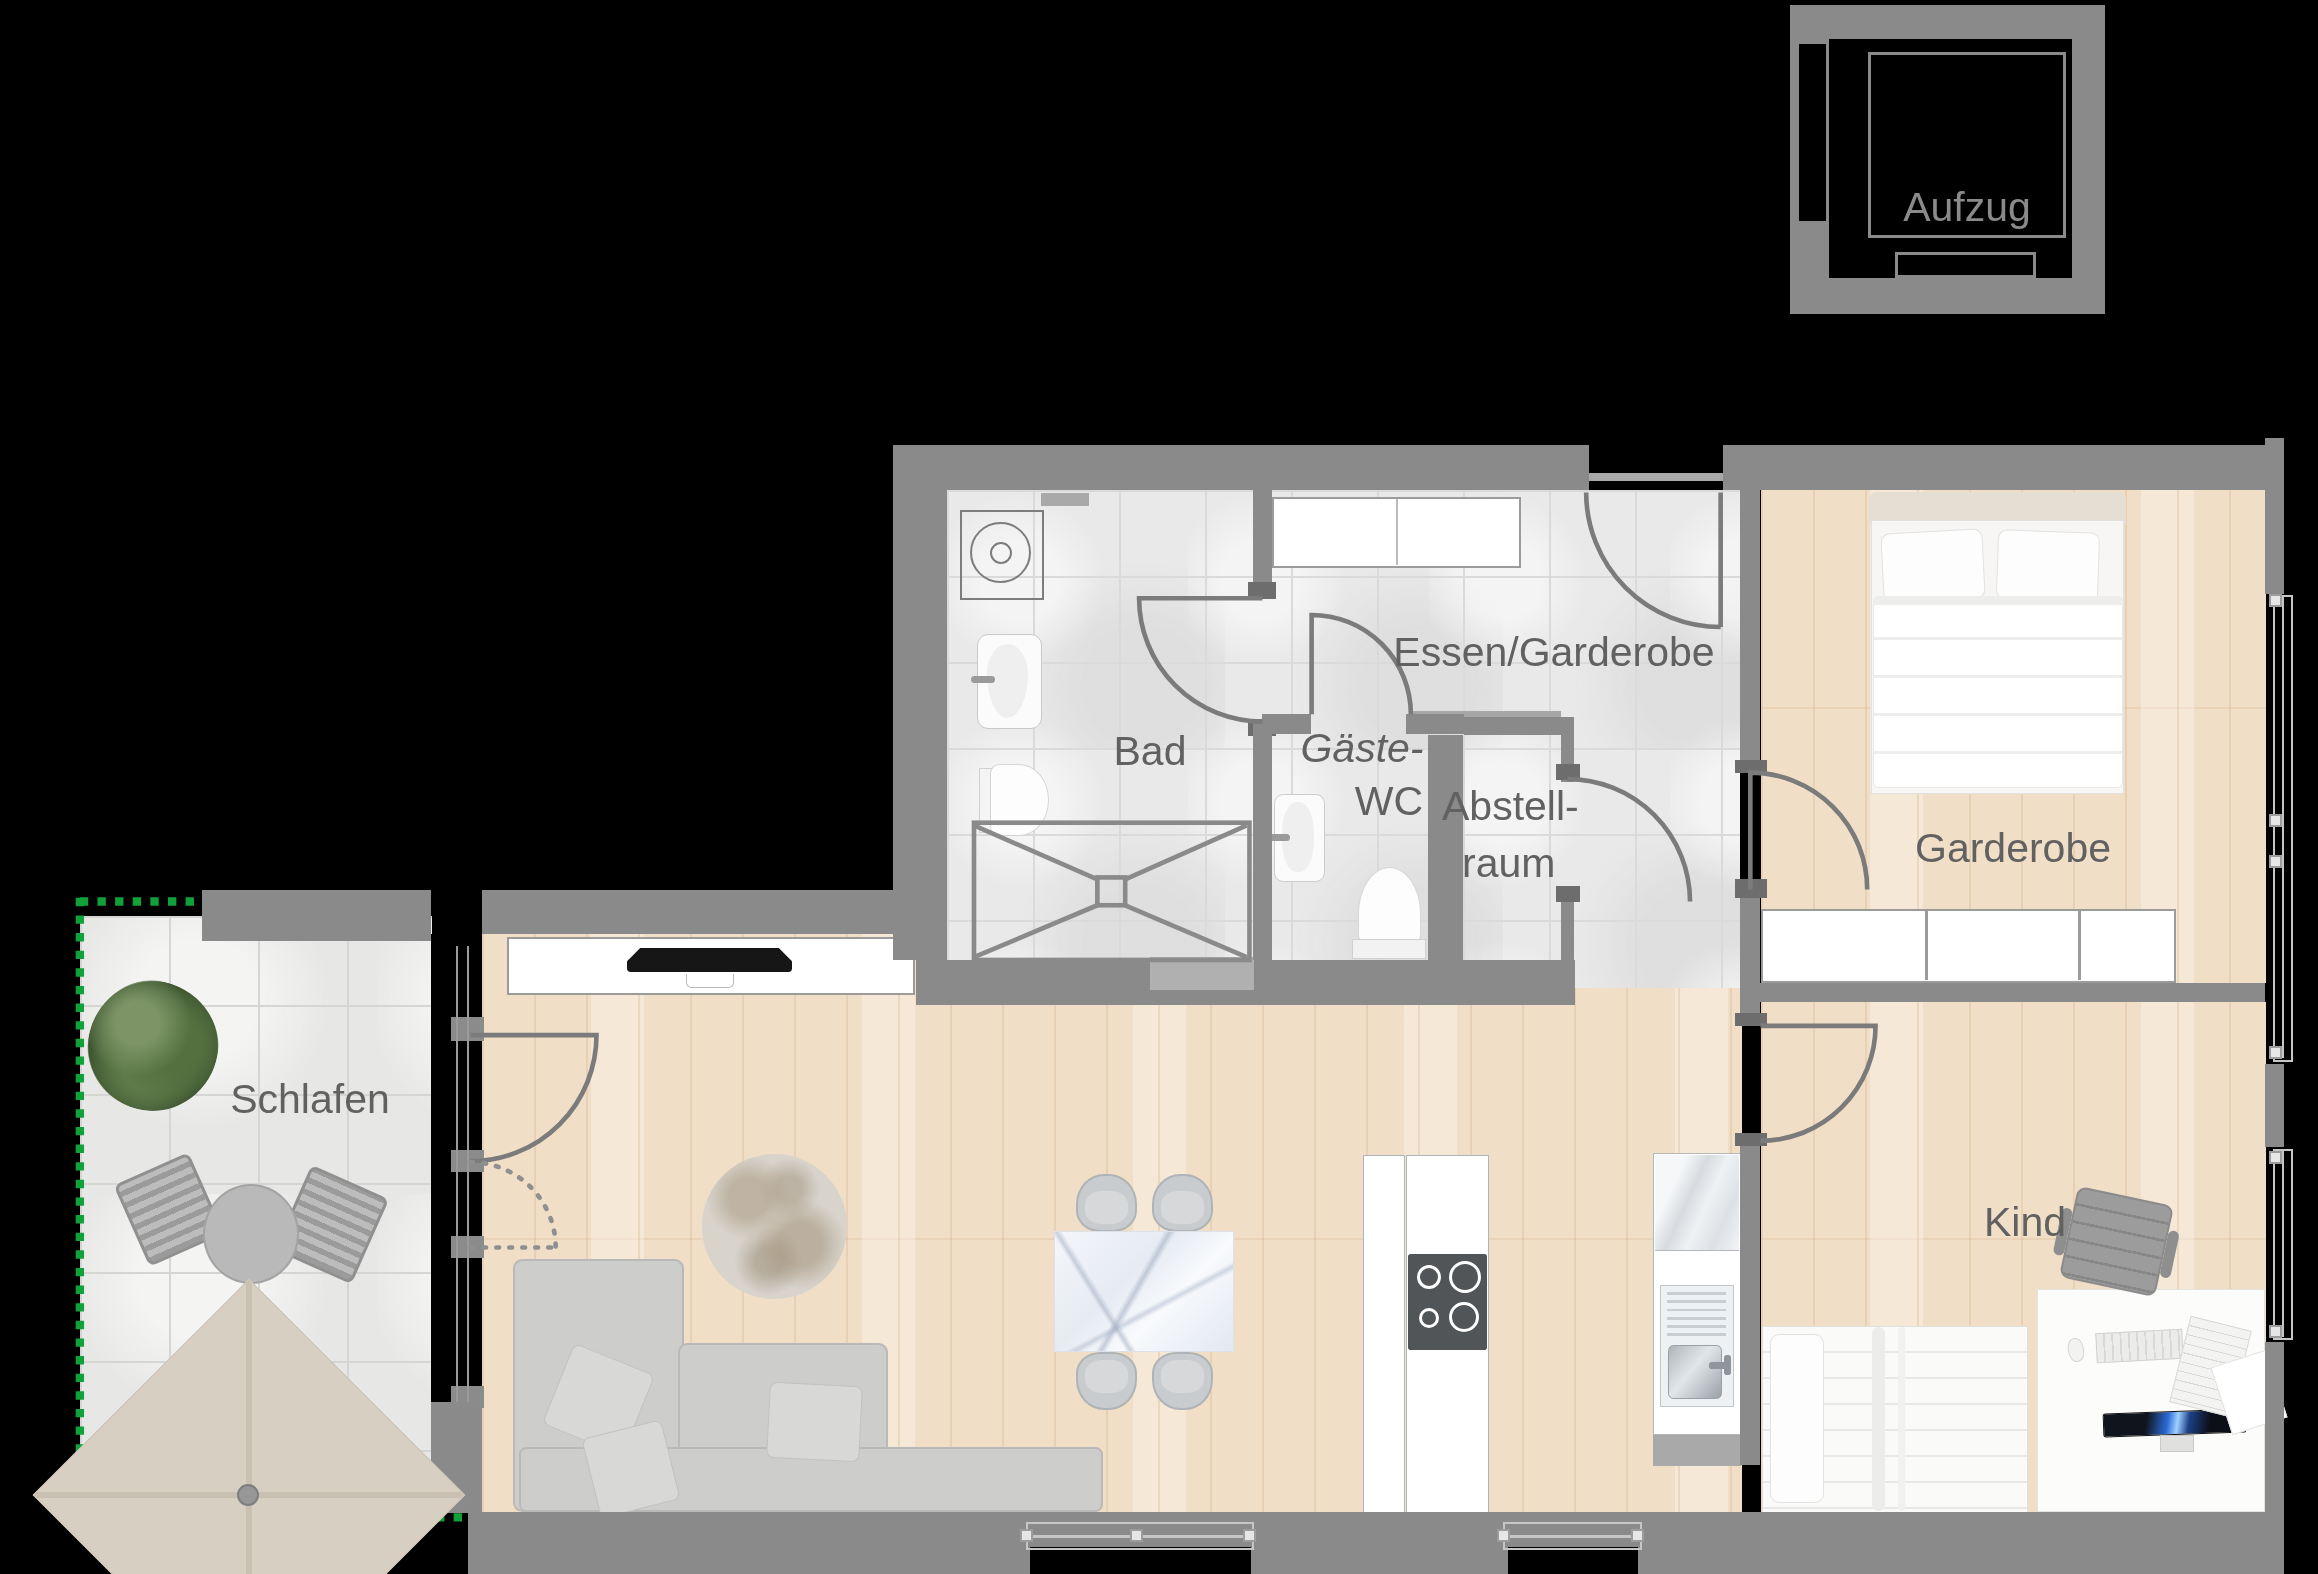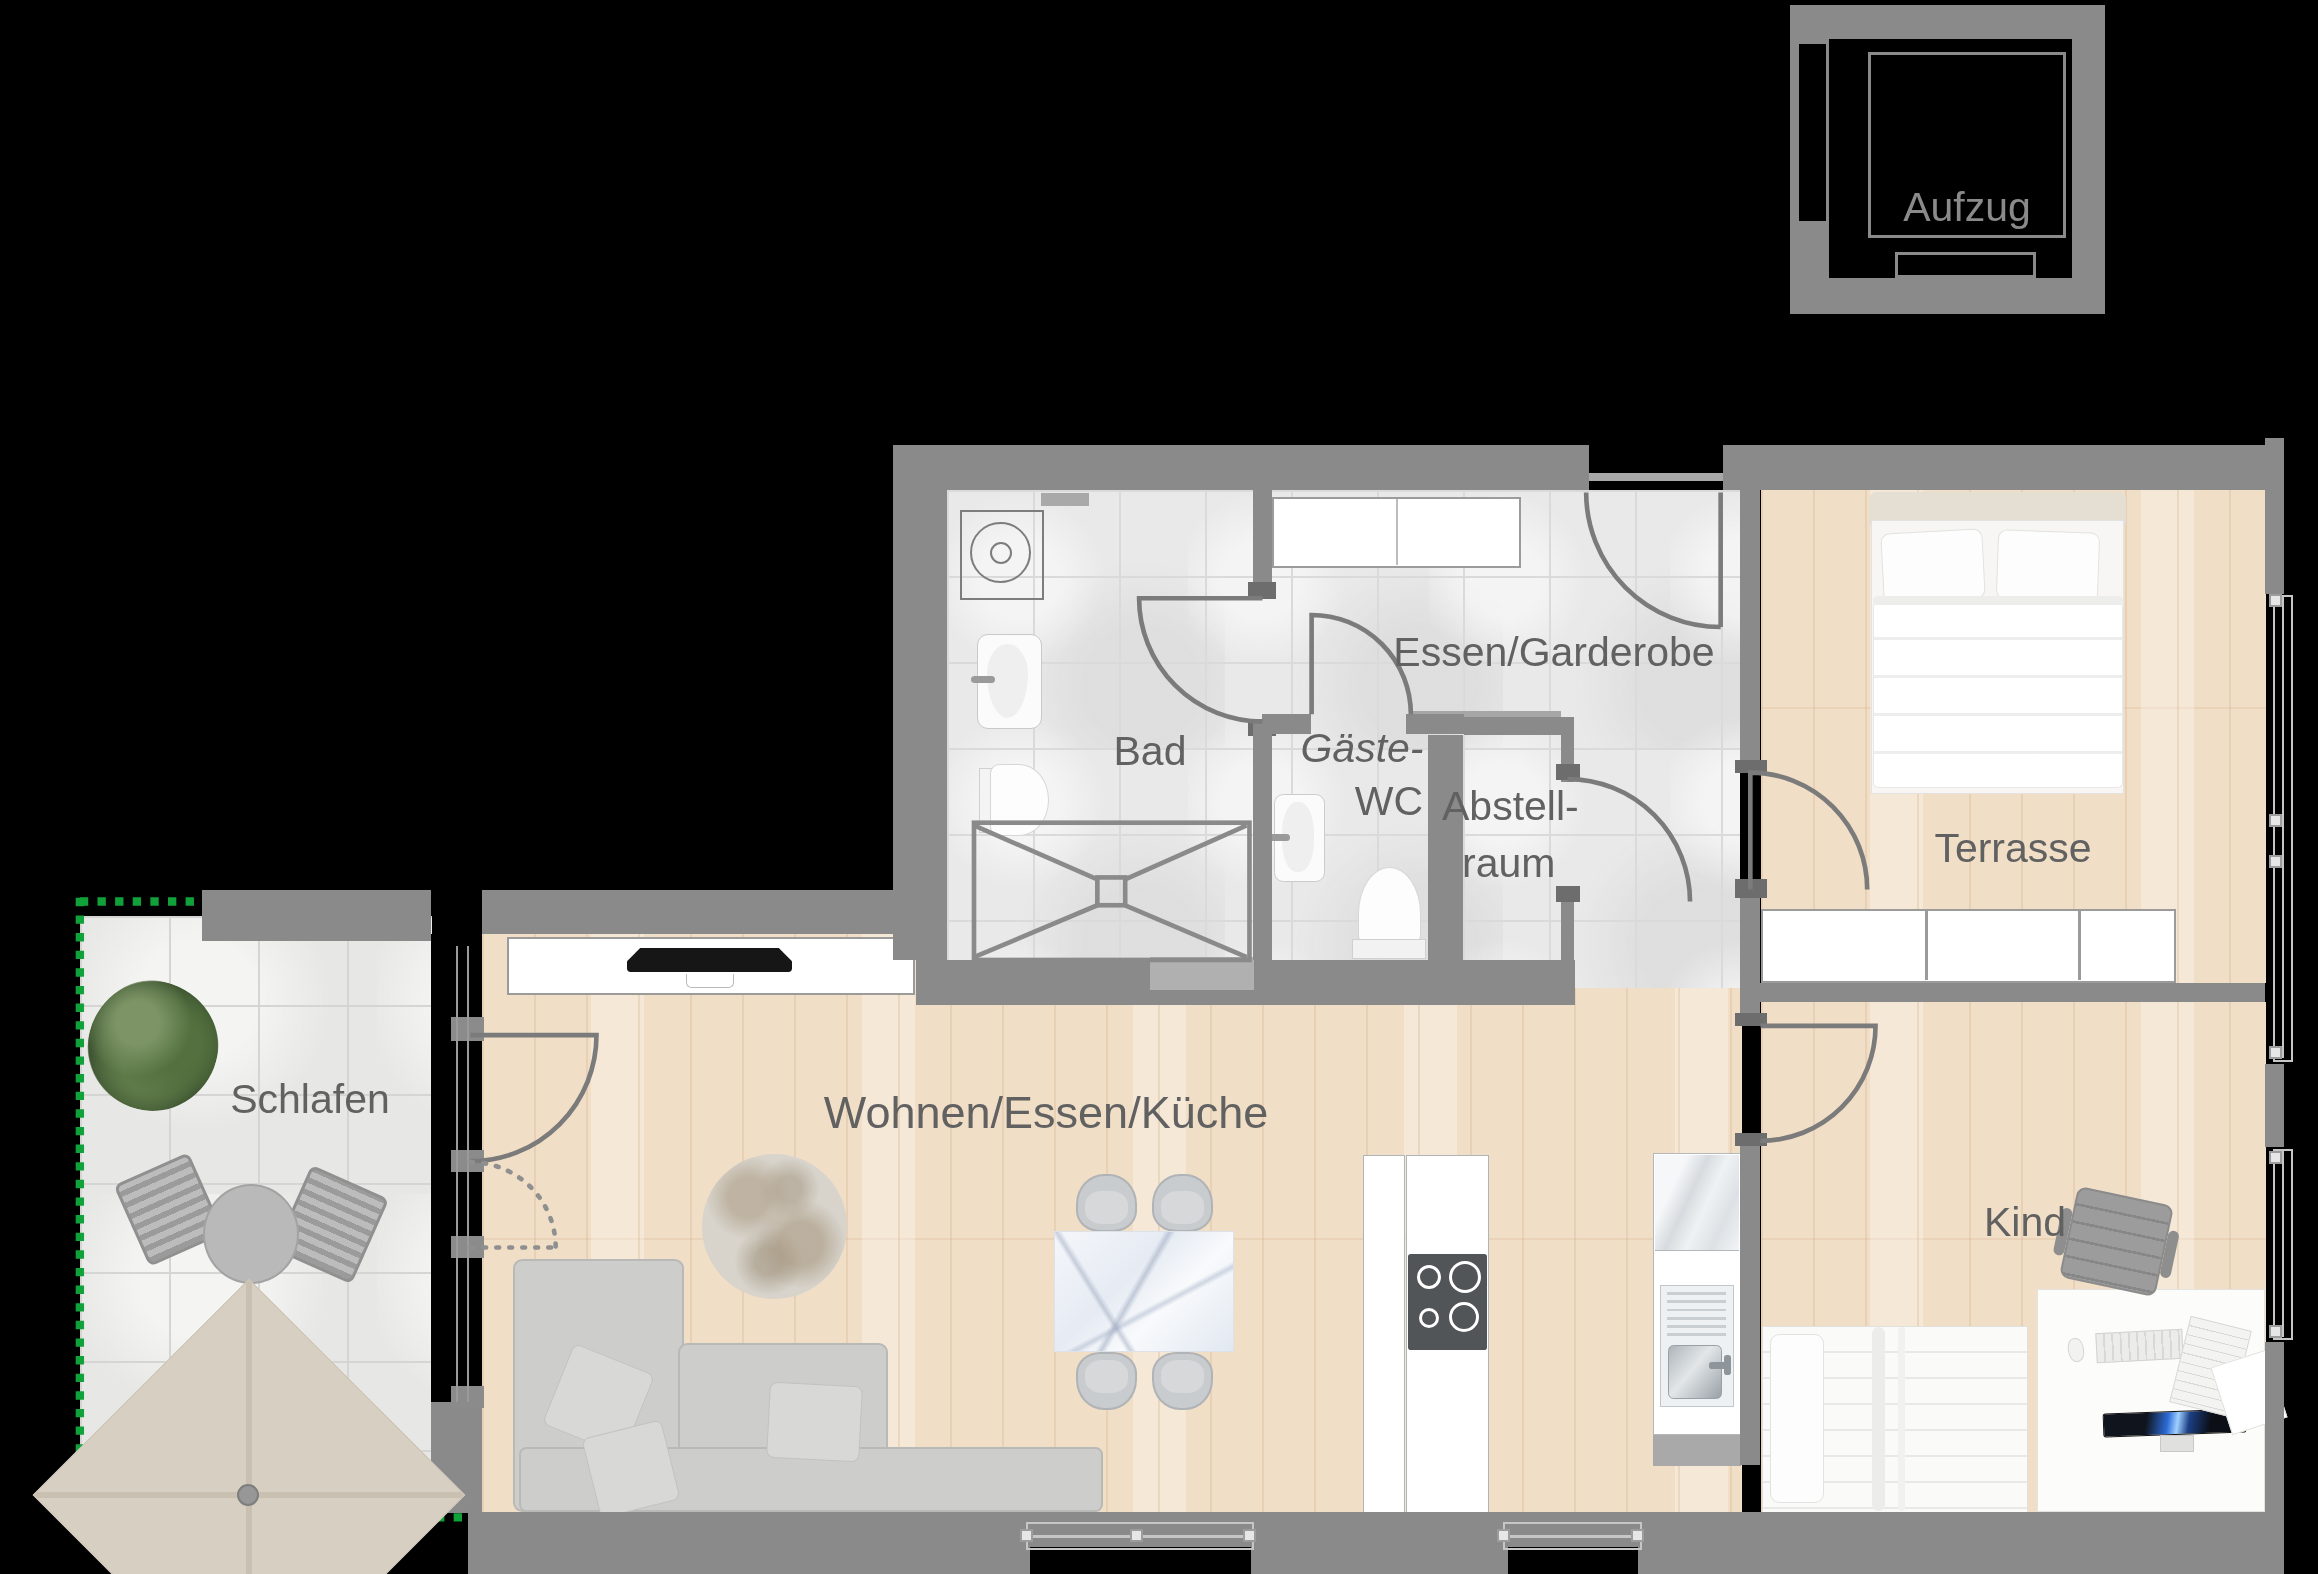--- a/index.html
+++ b/index.html
@@ -301,19 +301,18 @@
        background-image:linear-gradient(45deg,transparent 49.4%,#c9c0b2 49.4% 50.6%,transparent 50.6%),linear-gradient(-45deg,transparent 49.4%,#c9c0b2 49.4% 50.6%,transparent 50.6%);"></div>
   <div class="abs" style="left:237px;top:1484px;width:22px;height:22px;background:#979797;border:2.8px solid #7e7e7e;border-radius:50%;box-sizing:border-box;"></div>
 
   <div class="lbl" style="left:1967px;top:207px;color:var(--elev-label);">Aufzug</div>
   <div class="lbl" style="left:1150px;top:751px;">Bad</div>
   <div class="lbl" style="left:1362px;top:748px;font-style:italic;">Gäste-</div>
   <div class="lbl" style="left:1389px;top:801px;">WC</div>
   <div class="lbl" style="left:1554px;top:652px;">Essen/Garderobe</div>
   <div class="lbl-left" style="left:1442px;top:806px;">Abstell-</div>
   <div class="lbl-left" style="left:1442px;top:863px;margin-left:20px;">raum</div>
-  <div class="lbl" style="left:2013px;top:848px;">Terrasse</div>
-  <div class="lbl" style="left:1046px;top:1113px;font-size:45px;">Wohnen/Essen/Küche</div>
+  <div class="lbl" style="left:2013px;top:848px;">Garderobe</div>
   <div class="lbl" style="left:2025px;top:1222px;">Kind</div>
   <div class="lbl" style="left:310px;top:1099px;">Schlafen</div>
 
 </div>
 
 
 </body></html>

